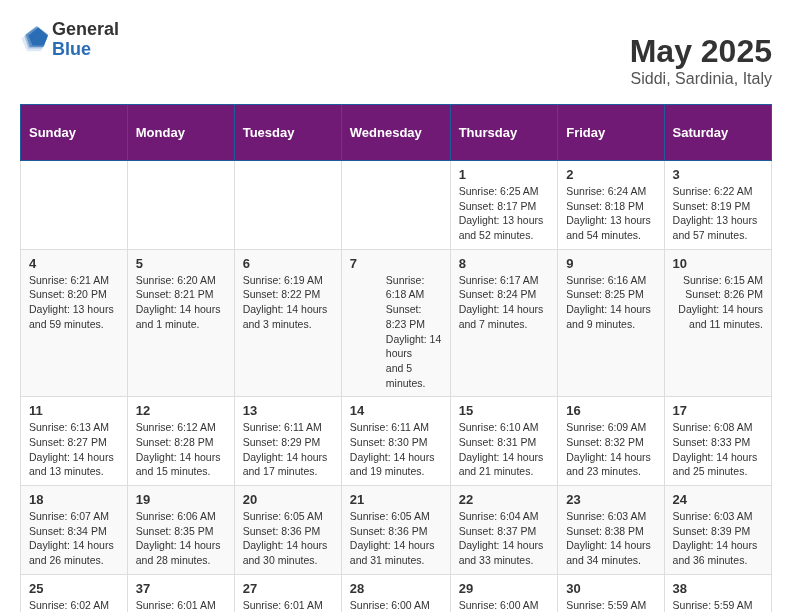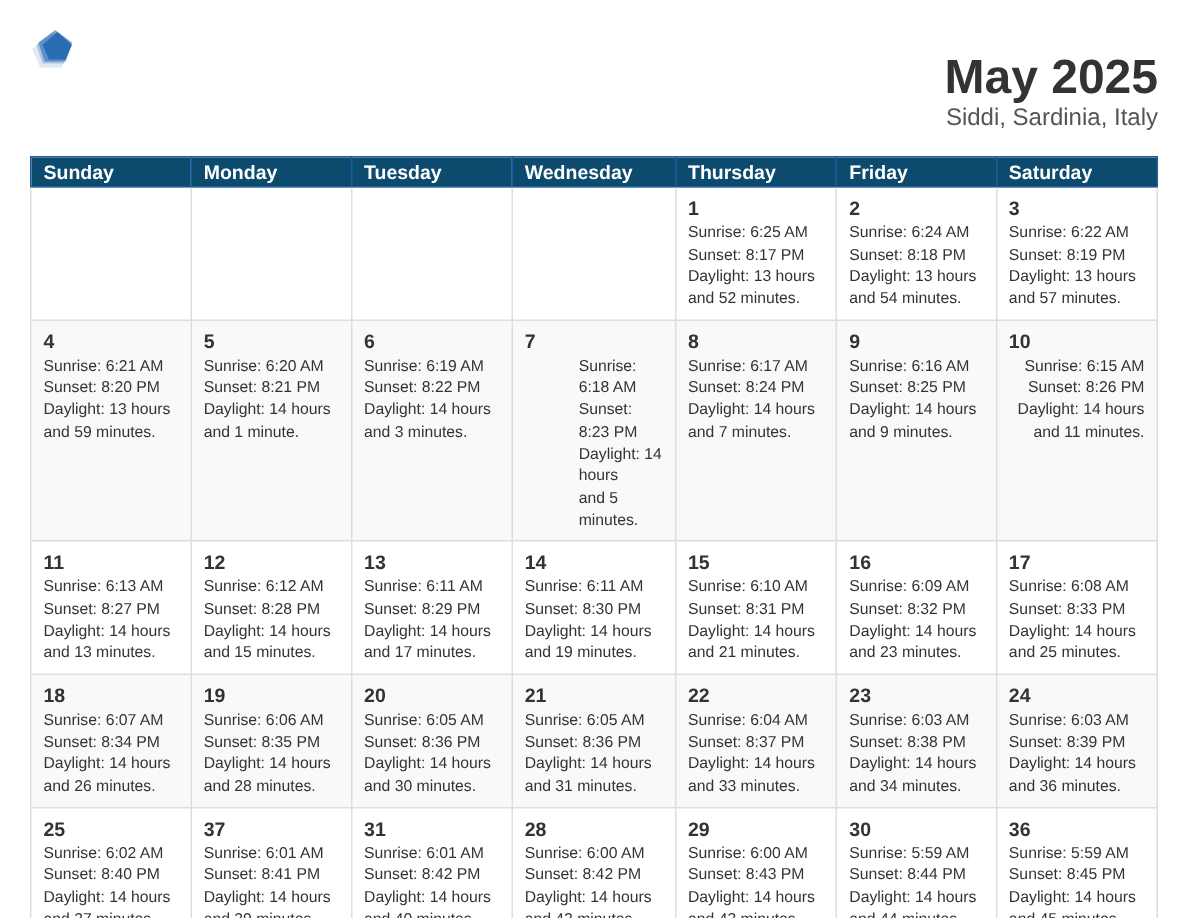--- a/index.html
+++ b/index.html
@@ -52,24 +52,24 @@
     .calendar-subtitle {
       font-size: 16px;
       color: #555;
     }
     .calendar {
       width: 100%;
       border-collapse: collapse;
       border: 1px solid #ccc;
     }
     .calendar th {
-      background-color: #0c4a6e;
+      background-color: #701a75;
       color: #fff;
       text-align: left;
-      padding: 2px 8px;
+      padding: 20px 8px;
       font-size: 13px;
       border: 1px solid #1e5a9c;
     }
     .calendar td {
       vertical-align: top;
       padding: 6px 8px;
       border: 1px solid #ddd;
       width: 110px;
       min-height: 80px;
       background: #fff;
@@ -98,20 +98,24 @@
 <body>
 
 <div class="header">
   <div class="logo">
     <svg class="logo-icon" viewBox="0 0 40 40">
       <polygon points="20,5 38,18 30,36 10,36 2,18" fill="#2a6db5" opacity="0.15"></polygon>
       <polygon points="22,2 38,14 32,32 12,32 6,14" fill="#2a6db5" opacity="0.3"></polygon>
       <polygon points="24,0 40,12 34,30 14,30 8,12" fill="#2a6db5" opacity="0.6"></polygon>
       <polygon points="26,2 40,14 34,28 18,28 12,14" fill="#2a6db5"></polygon>
     </svg>
+    <div class="logo-text">
+      <span class="logo-general">General</span>
+      <span class="logo-blue">Blue</span>
+    </div>
   </div>
   <div class="title-block">
     <div class="calendar-title">May 2025</div>
     <div class="calendar-subtitle">Siddi, Sardinia, Italy</div>
   </div>
 </div>
 
 <table class="calendar">
   <thead>
     <tr>
@@ -314,21 +318,21 @@
 and 37 minutes.</div>
         </td>
         <td>
           <span class="day-num">37</span>
           <div class="day-info" style="white-space: pre-line;">Sunrise: 6:01 AM
 Sunset: 8:41 PM
 Daylight: 14 hours
 and 39 minutes.</div>
         </td>
         <td>
-          <span class="day-num">31</span>
+          <span class="day-num">27</span>
           <div class="day-info" style="white-space: pre-line;">Sunrise: 6:01 AM
 Sunset: 8:42 PM
 Daylight: 14 hours
 and 40 minutes.</div>
         </td>
         <td>
           <span class="day-num">28</span>
           <div class="day-info" style="white-space: pre-line;">Sunrise: 6:00 AM
 Sunset: 8:42 PM
 Daylight: 14 hours
@@ -342,21 +346,21 @@
 and 43 minutes.</div>
         </td>
         <td>
           <span class="day-num">30</span>
           <div class="day-info" style="white-space: pre-line;">Sunrise: 5:59 AM
 Sunset: 8:44 PM
 Daylight: 14 hours
 and 44 minutes.</div>
         </td>
         <td>
-          <span class="day-num">36</span>
+          <span class="day-num">38</span>
           <div class="day-info" style="white-space: pre-line;">Sunrise: 5:59 AM
 Sunset: 8:45 PM
 Daylight: 14 hours
 and 45 minutes.</div>
         </td>
       </tr>
     </tbody>
 </table>
 
 </body></html>

